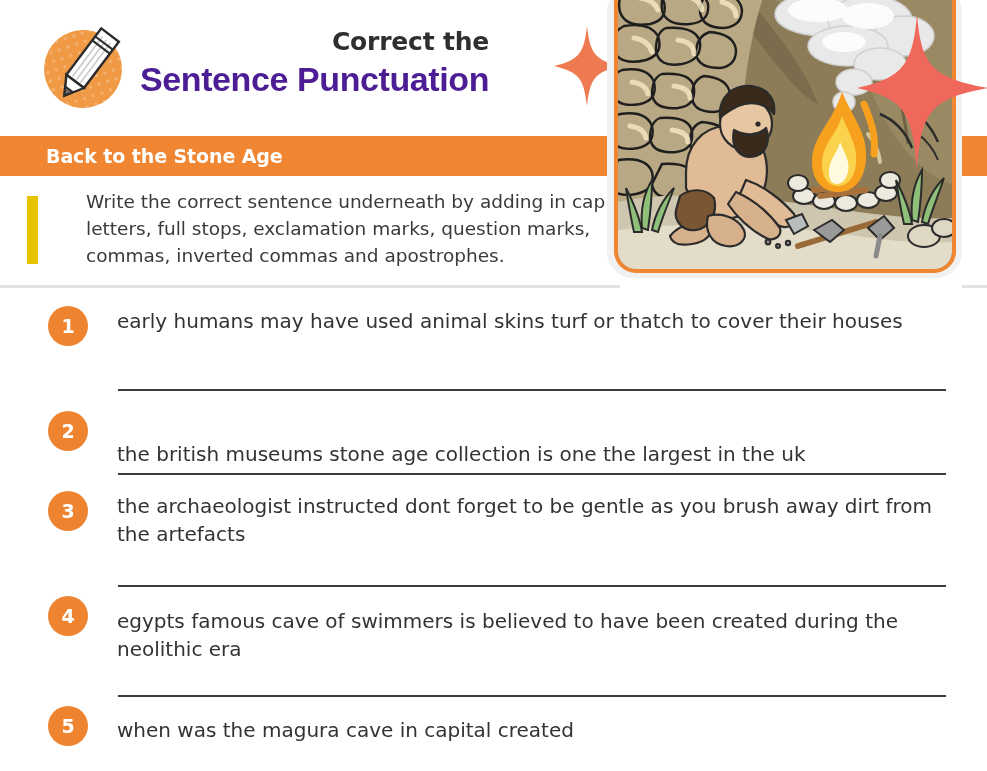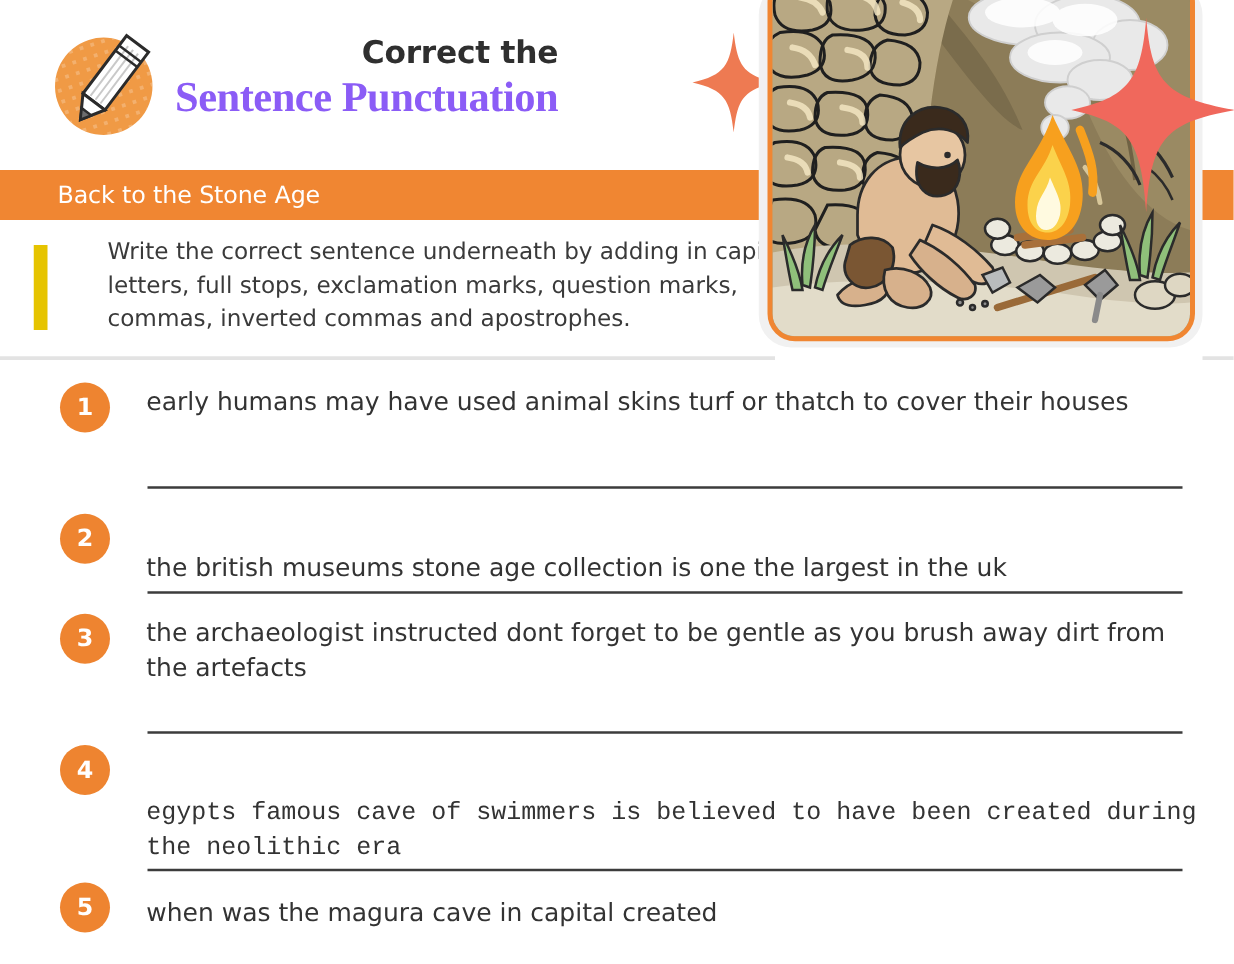--- a/index.html
+++ b/index.html
@@ -53,24 +53,24 @@
   .title-line1 {
     font-family: "DejaVu Sans", sans-serif;
     font-weight: bold;
     font-size: 25px;
     color: #2f2f2f;
     letter-spacing: -0.2px;
     line-height: 1.15;
     text-align: right;
   }
   .title-line2 {
-    font-family: Liberation Serif, serif;
+    font-family: Liberation Sans, sans-serif;
     font-weight: bold;
     font-size: 34px;
-    color: #8b5cf6;
+    color: #4c1d95;
     letter-spacing: -0.4px;
     line-height: 1.18;
     margin-top: 2px;
   }
 
   
   .spark {
     position: absolute;
     pointer-events: none;
   }
@@ -79,21 +79,21 @@
   .banner {
     position: absolute;
     left: 0; top: 136px;
     width: 987px; height: 40px;
     background: #F08632;
   }
   .banner-label {
     position: absolute;
     left: 46px; top: 145px;
     font-family: "DejaVu Sans", sans-serif;
-    font-weight: normal;
+    font-weight: bold;
     font-size: 19px;
     color: #ffffff;
     letter-spacing: -0.1px;
   }
 
   
   .instr-bar {
     position: absolute;
     left: 27px; top: 196px;
     width: 11px; height: 68px;
@@ -375,17 +375,17 @@
 
 <div class="q-num" style="left:48px; top:411px;">2</div>
 <div class="q-text" style="top:412px;margin-top:28px;">the british museums stone age collection is one the largest in the uk</div>
 <div class="answer-line" style="top:473px;"></div>
 
 <div class="q-num" style="left:48px; top:491px;">3</div>
 <div class="q-text" style="top:492px;">the archaeologist instructed dont forget to be gentle as you brush away dirt from the artefacts</div>
 <div class="answer-line" style="top:585px;"></div>
 
 <div class="q-num" style="left:48px; top:596px;">4</div>
-<div class="q-text" style="top:637px;font-family:Liberation Mono, monospace;">egypts famous cave of swimmers is believed to have been created during the neolithic era</div>
+<div class="q-text" style="top:607px;">egypts famous cave of swimmers is believed to have been created during the neolithic era</div>
 <div class="answer-line" style="top:695px;"></div>
 
 <div class="q-num" style="left:48px; top:706px;">5</div>
 <div class="q-text" style="top:716px;">when was the magura cave in capital created</div>
 
 </body></html>

